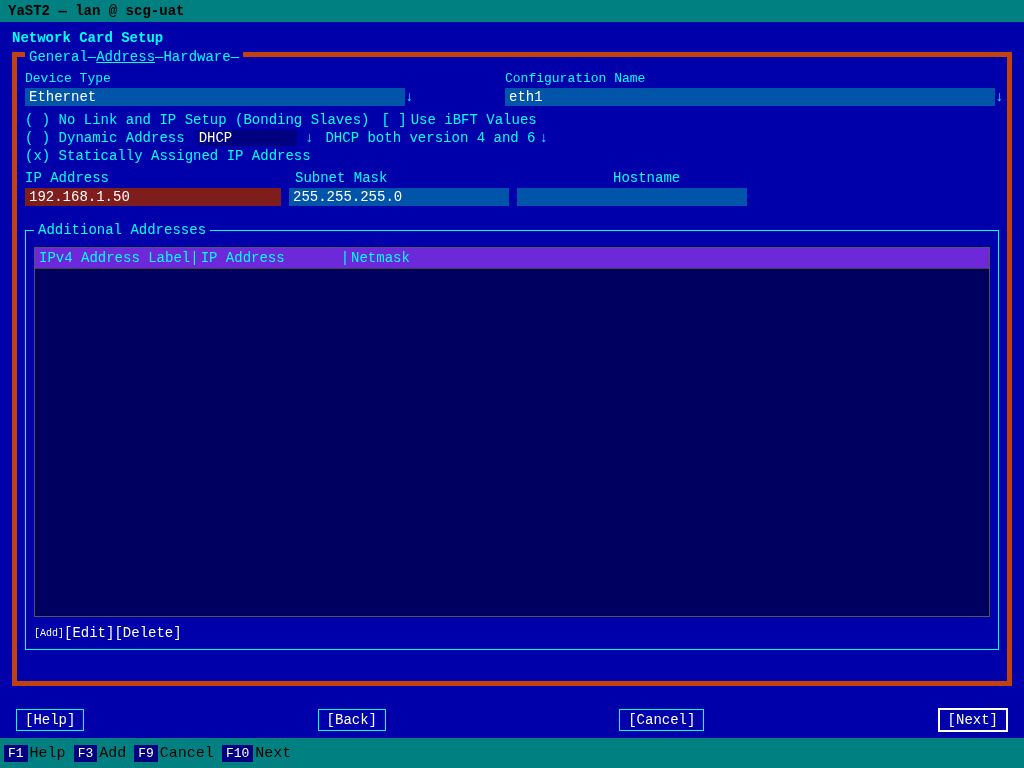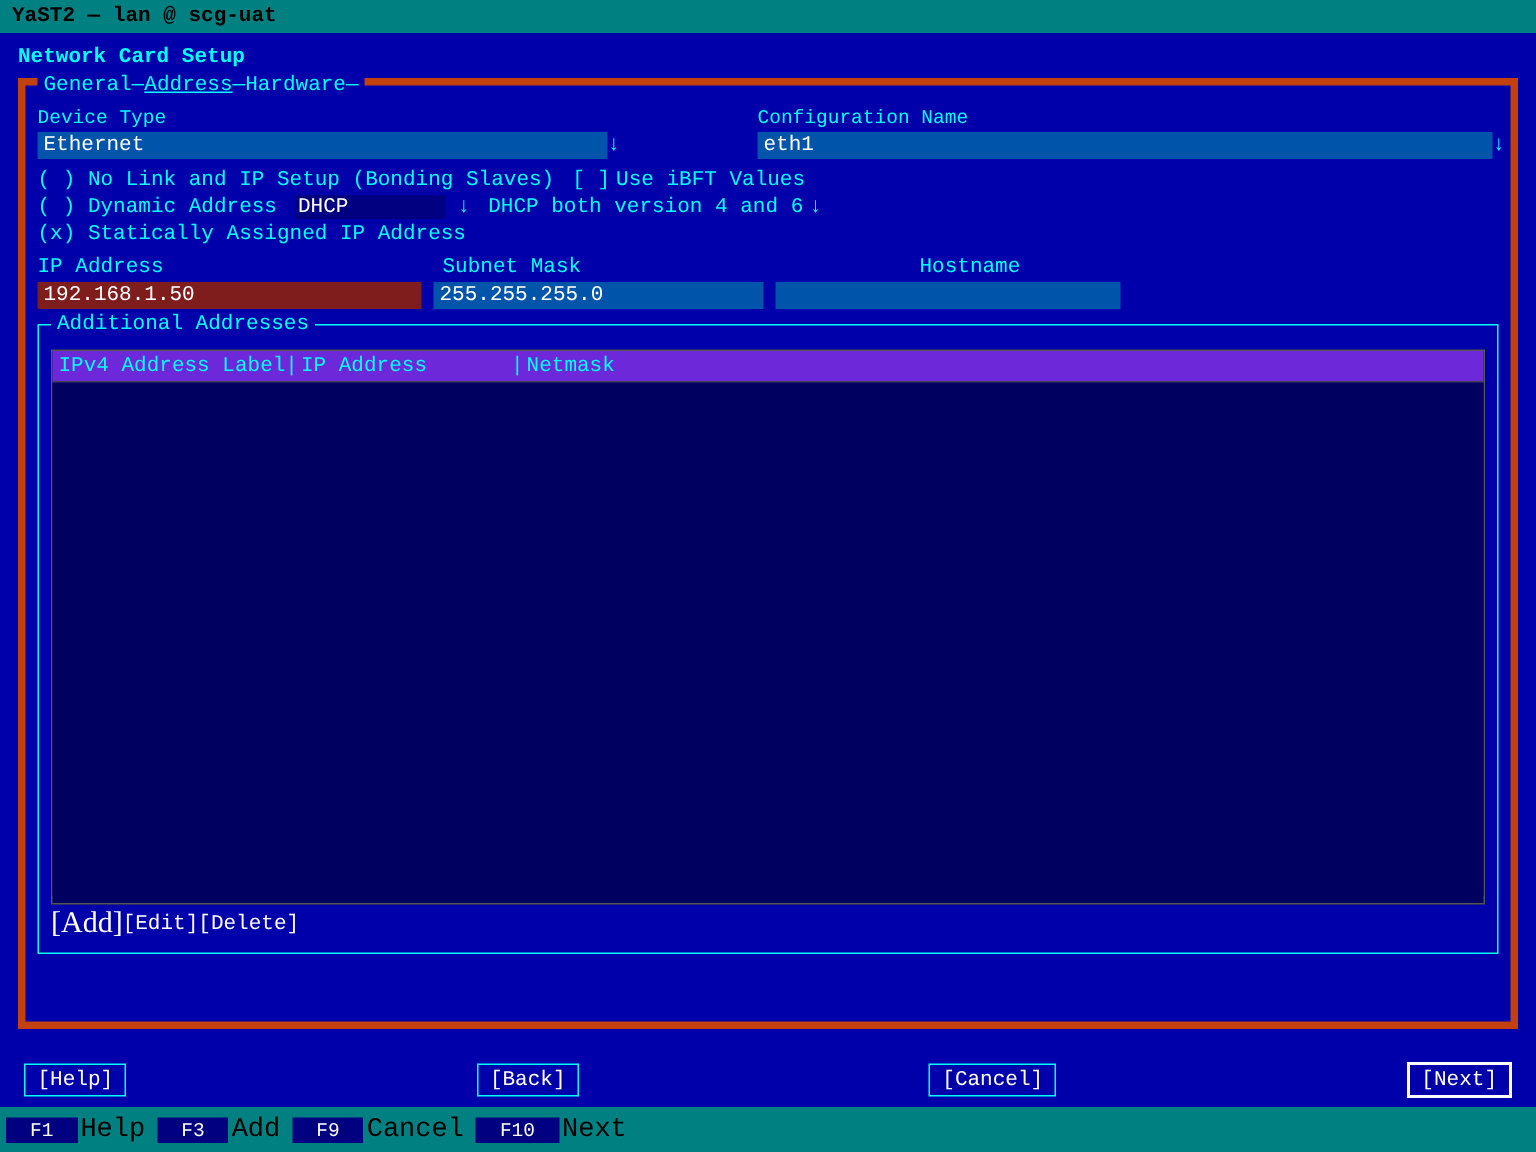--- a/index.html
+++ b/index.html
@@ -223,29 +223,29 @@
       display: flex;
       align-items: center;
       padding: 2px 4px;
       height: 30px;
       gap: 4px;
     }
 
     .fkey {
       background: #000080;
       color: #ffffff;
-      padding: 1px 16px;
+      padding: 1px 4px;
       font-family: 'Courier New', Courier, monospace;
       font-size: 13px;
       cursor: pointer;
       border: none;
     }
     .fkey-label {
       color: #000000;
-      font-size: 18px;
+      font-size: 15px;
       margin-right: 6px;
     }
 
     
     .dropdown-arrow {
       color: #00ffff;
     }
 
     
     .dhcp-highlight {
@@ -318,41 +318,41 @@
       <span class="ip-label ip-label-mask" style="min-width:270px;">Subnet Mask</span>
       <span class="ip-label ip-label-host">Hostname</span>
     </div>
 
     <div id="ip-inputs" style="display:flex; gap:8px; align-items:center;">
       <input type="text" class="input-field" style="width: 256px; background: #7f1d1d; color: rgb(255, 255, 255);" value="192.168.1.50">
       <input type="text" class="input-field" style="width: 220px; background: rgb(0, 85, 170); color: rgb(255, 255, 255);" value="255.255.255.0">
       <input type="text" class="input-field" style="width: 230px; background: rgb(0, 85, 170); color: rgb(255, 255, 255);" value="">
     </div>
 
-    <div id="additional-box" style="border:1px solid #00ffff; margin-top:10px; position:relative; height:420px;">
+    <div id="additional-box" style="border:1px solid #00ffff; margin-top:24px; position:relative; height:420px;">
 
       <div id="additional-legend" style="position:absolute; top:-9px; left:8px; background:#0000aa; padding:0 4px; color:#00ffff;">Additional Addresses</div>
 
       <div id="address-table" style="margin:16px 8px 0 8px; border:1px solid #555555; background:#000060; height:370px;">
 
         <div id="table-header" style="display:flex; padding:2px 4px; background:#6d28d9; color:#00ffff; border-bottom:1px solid #444;">
           <span class="th-ipv4label" style="min-width:150px;">IPv4 Address Label</span>
           <span class="th-sep">|</span>
           <span class="th-ipaddr" style="min-width:140px; margin-left:2px;">IP Address</span>
           <span class="th-sep">|</span>
           <span class="th-netmask" style="margin-left:2px;">Netmask</span>
         </div>
 
         <div id="table-body" style="background:#000060; height:calc(100% - 26px);">
           
         </div>
       </div>
 
       <div id="action-buttons" style="position:absolute; bottom:8px; left:8px; display:flex; gap:0;">
-        <button class="action-btn" style="background:#0000aa; color:#00ffff; font-family:Liberation Serif, serif; font-size:20px; border:none; cursor:pointer;">
+        <button class="action-btn" style="background:#0000aa; color:#00ffff; font-family:Liberation Mono, monospace; font-size:10px; border:none; cursor:pointer;">
           <span>[Add]</span>
         </button>
         <button class="action-btn" style="background:#0000aa; color:#00ffff; font-family:'Courier New',monospace; font-size:14px; border:none; cursor:pointer;">
           <span>[Edit]</span>
         </button>
         <button class="action-btn" style="background:#0000aa; color:#00ffff; font-family:'Courier New',monospace; font-size:14px; border:none; cursor:pointer;">
           <span>[Delete]</span>
         </button>
       </div>
     </div>

